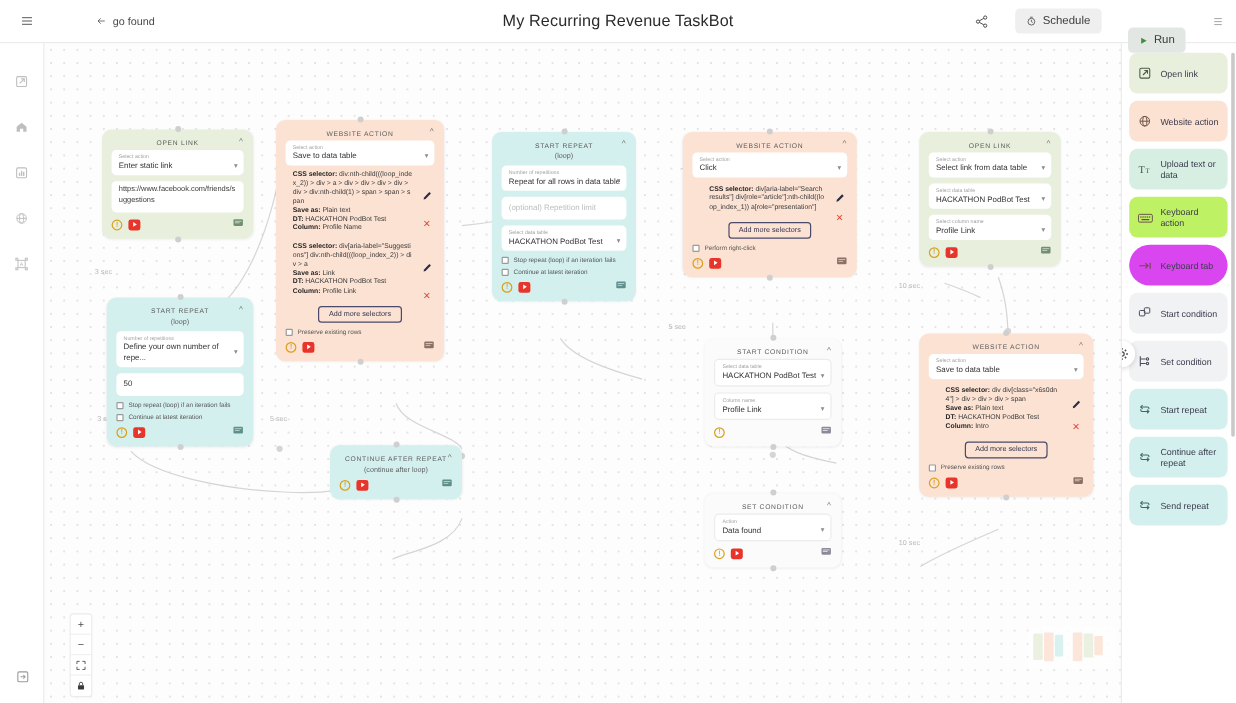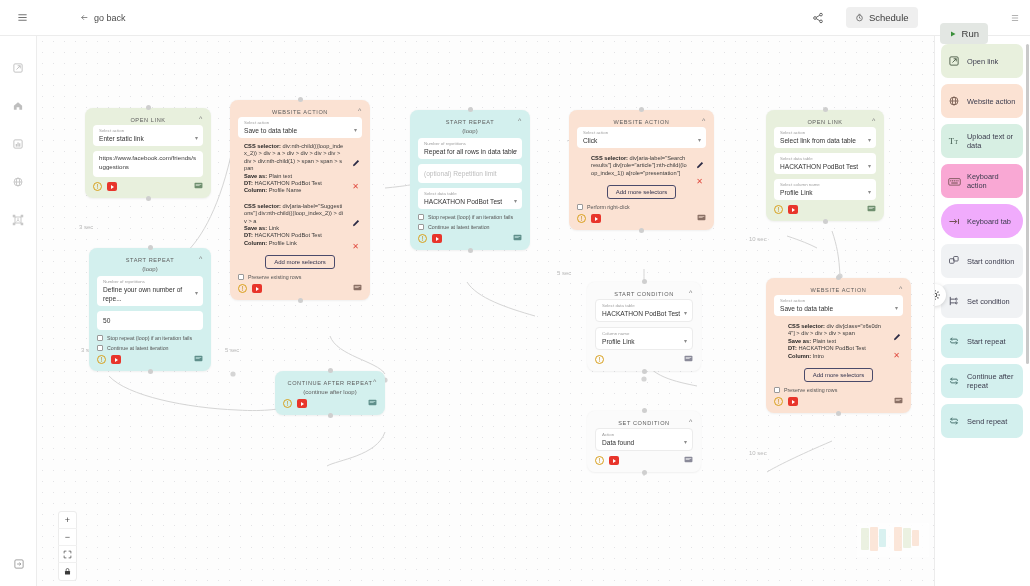--- a/index.html
+++ b/index.html
@@ -112,22 +112,22 @@
   }
   .pitem {
     display: flex; align-items: center; gap: 6px; border-radius: 7px;
     height: 34px; margin-bottom: 6px; padding: 0 6px; cursor: pointer;
   }
   .pitem .pi-ico { width: 14px; flex: none; display: flex; align-items: center; justify-content: center; }
   .pitem .pi-lbl { font-size: 7.4px; color: #3b3b4d; line-height: 9px; }
   .p-green { background: #e8f0dd; }
   .p-orange { background: #fbe2d3; }
   .p-mint { background: #d7efe3; }
-  .p-pink { background: #f9a8d4; }
-  .p-pink2 { background: #f0abfc; border-radius: 17px; }
+  .p-pink { background: #bef264; }
+  .p-pink2 { background: #d946ef; border-radius: 17px; }
   .p-grey { background: #f0f2f4; }
   .p-teal { background: #d3f0ee; }
   .p-blue { background: #e6eef8; }
   .p-lav { background: #e9e9f6; }
   .p-off { background: #f5f5f3; }
   .pscroll { position: absolute; right: 1.5px; top: 8px; width: 2.5px; height: 320px; border-radius: 2px; background: #c9c9c9; }
   .gearbtn {
     position: absolute; left: -11px; top: 248px; width: 22px; height: 22px; border-radius: 50%;
     background: #fff; box-shadow: 0 1px 4px rgba(0,0,0,.16);
     display: flex; align-items: center; justify-content: center; cursor: pointer;
@@ -165,22 +165,23 @@
     </div>
     <div class="tb-goback">
       <span class="ico">
         <svg width="9" height="9" viewBox="0 0 16 16">
             <g stroke="#555" stroke-width="1.2" fill="none">
               <line x1="3" y1="8" x2="13" y2="8"></line>
               <polyline points="7,4 3,8 7,12"></polyline>
             </g>
           </svg>
       </span>
-      <span>go back</span>
-    </div>
+      <span>go found</span>
+    </div>
+    <div class="tb-title">My Recurring Revenue TaskBot</div>
     <div class="tb-right">
       <span class="ico">
         <svg width="12" height="12" viewBox="0 0 16 16">
             <g stroke="#4a4a4a" stroke-width="1.1" fill="none">
               <circle cx="12" cy="3.5" r="1.8"></circle>
               <circle cx="4" cy="8" r="1.8"></circle>
               <circle cx="12" cy="12.5" r="1.8"></circle>
               <line x1="5.6" y1="7.1" x2="10.4" y2="4.4"></line>
               <line x1="5.6" y1="8.9" x2="10.4" y2="11.6"></line>
             </g>

